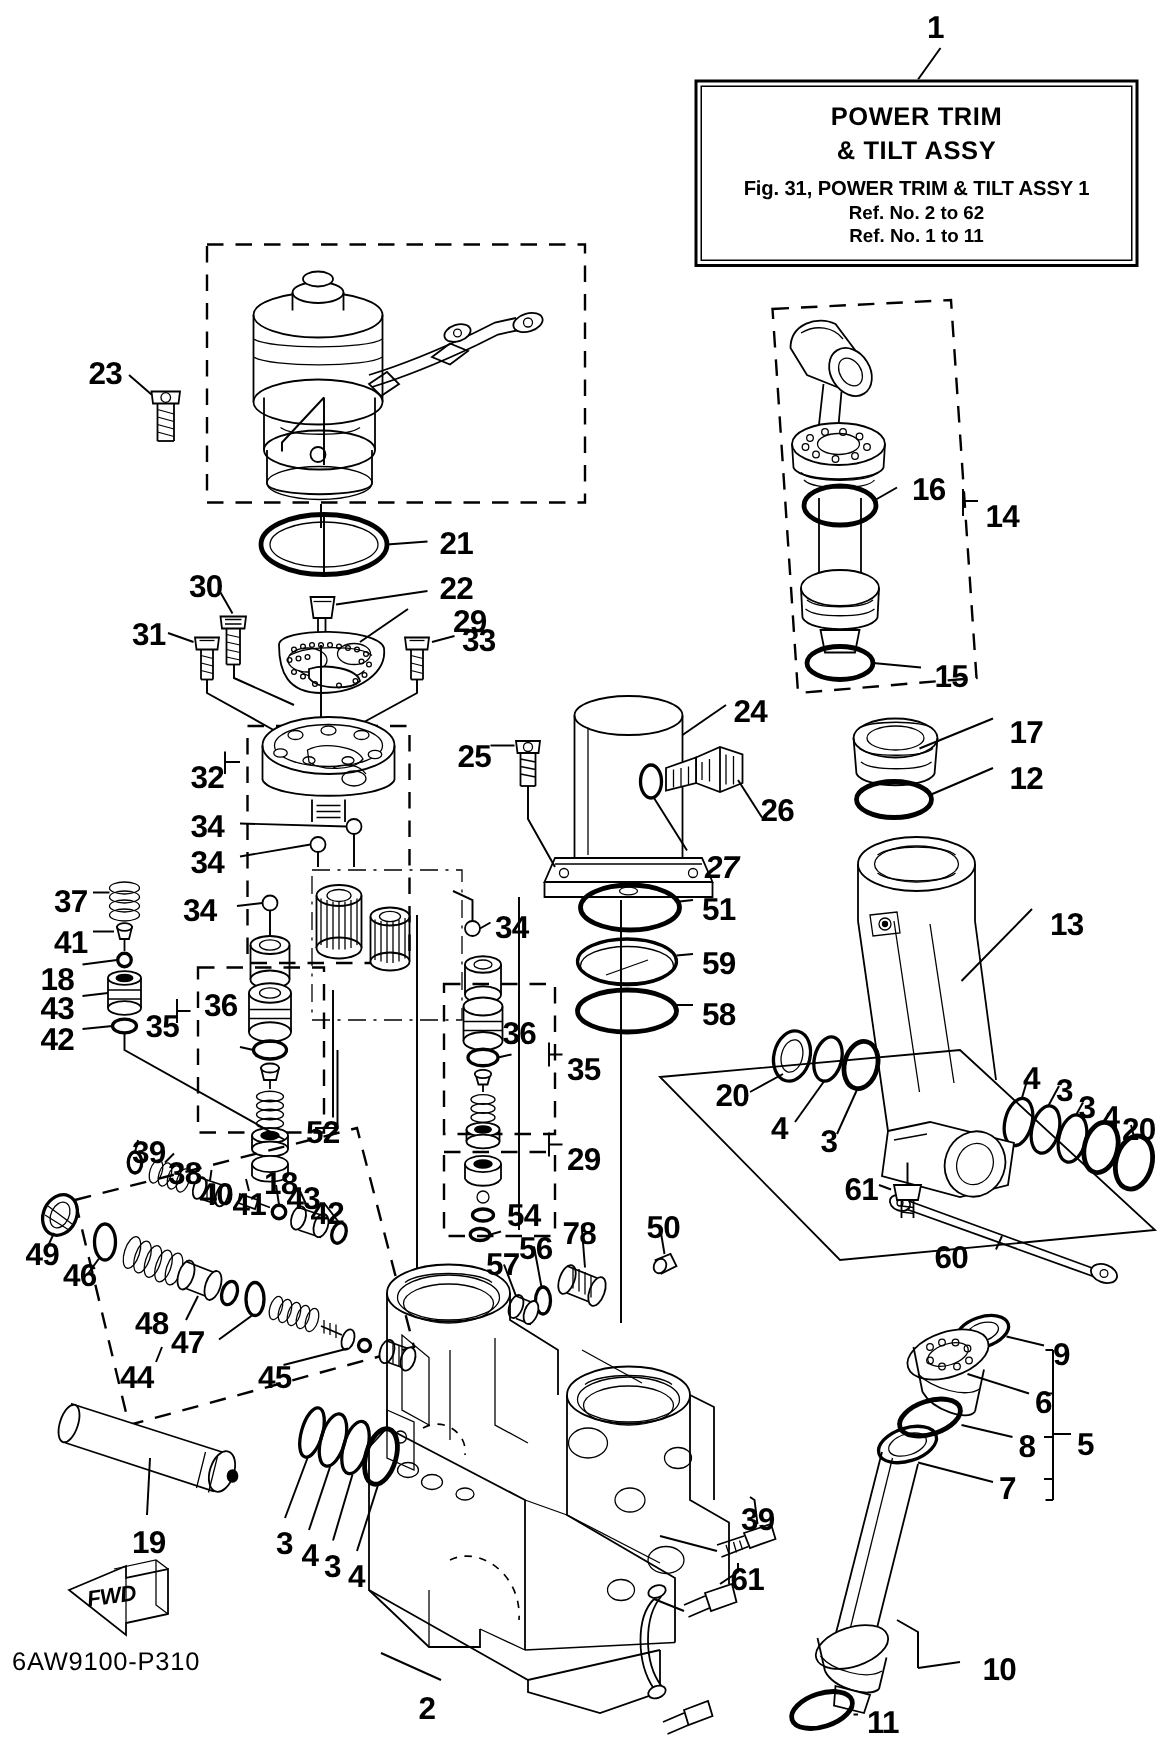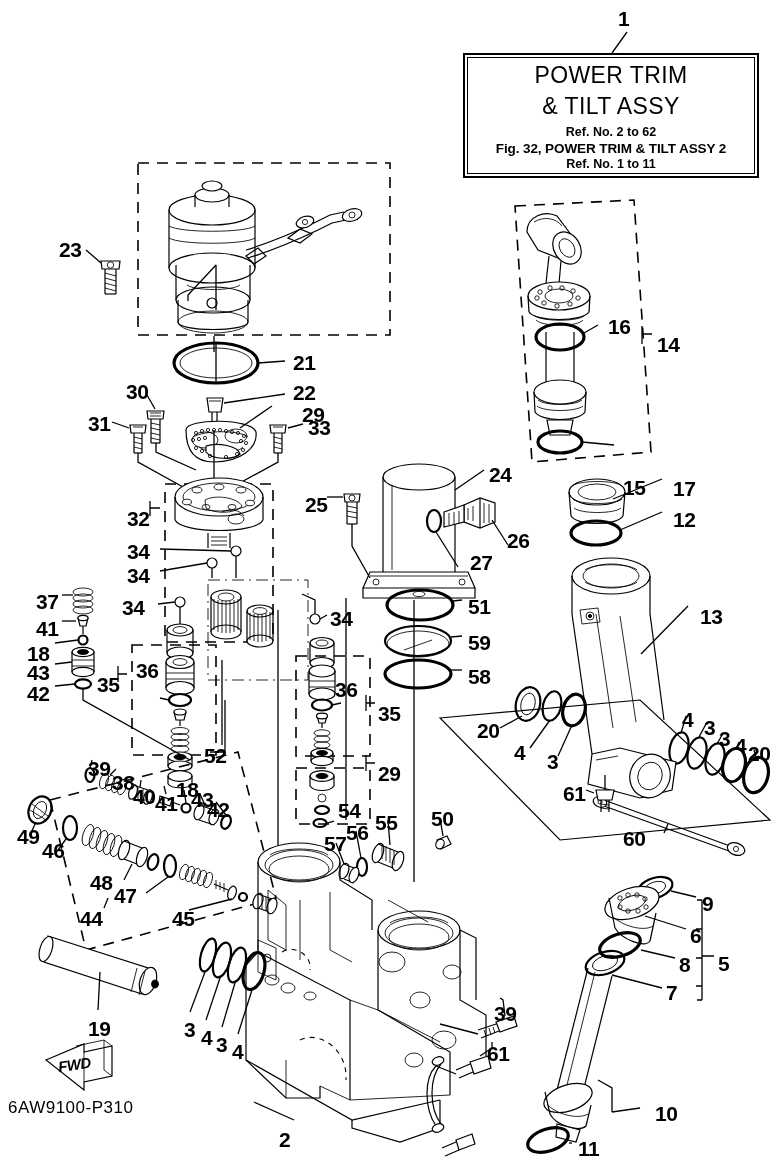--- a/index.html
+++ b/index.html
@@ -49,22 +49,22 @@
     height: 100%;
     border: 1px solid #000;
     box-sizing: border-box;
     display: flex;
     flex-direction: column;
     align-items: center;
     justify-content: center;
     padding-top: 2px;
   }
   .tb-head {
-    font-weight: 400;
-    font-size: 23px;
+    font-weight: 700;
+    font-size: 17px;
     letter-spacing: 0.4px;
     line-height: 1.35;
     text-align: left;
   }
   .tb-sep {
     height: 5px;
   }
   .tb-line {
     font-weight: 700;
     font-size: 13.5px;
@@ -930,45 +930,45 @@
       <path class="lnT" d="M112,1046 L104,1040 L76,1046"></path>
       <path class="lnT" d="M112,1076 L104,1070 L104,1040"></path>
     </g>
   </svg>
 
   <div id="title-block">
     <div id="title-inner">
       <div class="tb-head">POWER TRIM</div>
       <div class="tb-head">&amp; TILT ASSY</div>
       <div class="tb-sep"></div>
+      <div class="tb-line">Fig. 31, POWER TRIM &amp; TILT ASSY 1</div>
       <div class="tb-sub">Ref. No. 2 to 62</div>
-      <div class="tb-line">Fig. 32, POWER TRIM &amp; TILT ASSY 2</div>
       <div class="tb-sub">Ref. No. 1 to 11</div>
     </div>
   </div>
 
   <div id="callout-layer">
       <div class="callout" style="left: 618px; top: 8px;">1</div>
       <div class="callout" style="left: 59px; top: 239px;">23</div>
       <div class="callout" style="left: 293px; top: 352px;">21</div>
       <div class="callout" style="left: 126px; top: 381px;">30</div>
       <div class="callout" style="left: 293px; top: 382px;">22</div>
       <div class="callout" style="left: 254px; top: 404px; margin-left: 48px;">29</div>
       <div class="callout" style="left: 88px; top: 413px;">31</div>
       <div class="callout" style="left: 308px; top: 417px;">33</div>
       <div class="callout" style="left: 608px; top: 316px;">16</div>
       <div class="callout" style="left: 657px; top: 334px;">14</div>
-      <div class="callout" style="left: 623px; top: 441px; margin-top: 36px;">15</div>
+      <div class="callout" style="left: 623px; top: 441px;">15</div>
       <div class="callout" style="left: 673px; top: 478px;">17</div>
       <div class="callout" style="left: 673px; top: 509px;">12</div>
       <div class="callout" style="left: 700px; top: 606px;">13</div>
       <div class="callout" style="left: 489px; top: 464px;">24</div>
       <div class="callout" style="left: 305px; top: 494px;">25</div>
       <div class="callout" style="left: 507px; top: 530px;">26</div>
-      <div class="callout" style="left: 470px; top: 552px;">27</div>
+      <div class="callout" style="left: 470px; top: 568px; font-style: italic;">27</div>
       <div class="callout" style="left: 127px; top: 508px;">32</div>
       <div class="callout" style="left: 127px; top: 541px;">34</div>
       <div class="callout" style="left: 127px; top: 565px;">34</div>
       <div class="callout" style="left: 122px; top: 597px;">34</div>
       <div class="callout" style="left: 330px; top: 608px;">34</div>
       <div class="callout" style="left: 468px; top: 596px;">51</div>
       <div class="callout" style="left: 468px; top: 632px;">59</div>
       <div class="callout" style="left: 468px; top: 666px;">58</div>
       <div class="callout" style="left: 36px; top: 591px;">37</div>
       <div class="callout" style="left: 36px; top: 618px;">41</div>
@@ -988,21 +988,21 @@
       <div class="callout" style="left: 155px; top: 793px;">41</div>
       <div class="callout" style="left: 176px; top: 779px;">18</div>
       <div class="callout" style="left: 191px; top: 789px;">43</div>
       <div class="callout" style="left: 207px; top: 799px;">42</div>
       <div class="callout" style="left: 17px; top: 826px;">49</div>
       <div class="callout" style="left: 42px; top: 840px; text-align: right;">46</div>
       <div class="callout" style="left: 90px; top: 872px;">48</div>
       <div class="callout" style="left: 114px; top: 885px;">47</div>
       <div class="callout" style="left: 80px; top: 908px;">44</div>
       <div class="callout" style="left: 172px; top: 908px;">45</div>
-      <div class="callout" style="left: 375px; top: 812px;">55</div>
+      <div class="callout" style="left: 375px; top: 812px;">78</div>
       <div class="callout" style="left: 346px; top: 822px;">56</div>
       <div class="callout" style="left: 324px; top: 833px;">57</div>
       <div class="callout" style="left: 431px; top: 808px;">50</div>
       <div class="callout" style="left: 682px; top: 709px;">4</div>
       <div class="callout" style="left: 704px; top: 717px;">3</div>
       <div class="callout" style="left: 719px; top: 728px;">3</div>
       <div class="callout" style="left: 735px; top: 735px;">4</div>
       <div class="callout" style="left: 748px; top: 743px;">20</div>
       <div class="callout" style="left: 477px; top: 720px;">20</div>
       <div class="callout" style="left: 514px; top: 742px;">4</div>

